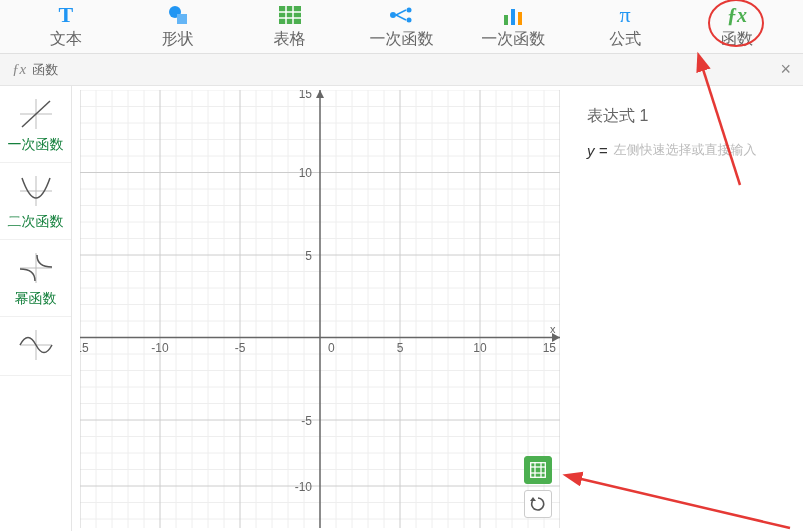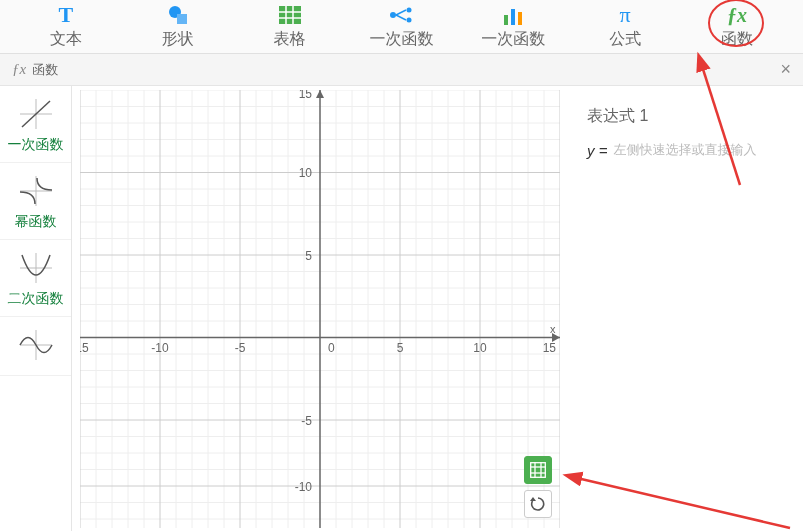--- a/index.html
+++ b/index.html
@@ -130,35 +130,35 @@
             <line x1="6" y1="30" x2="34" y2="4" stroke="#555" stroke-width="1.5"></line>
           </svg>
         </span>
       <span class="label">一次函数</span>
     </div>
     <div class="side-item">
       <span class="icon">
           <svg width="40" height="34" viewBox="0 0 40 34">
             <line x1="20" y1="2" x2="20" y2="32" stroke="#bbb"></line>
             <line x1="4" y1="17" x2="36" y2="17" stroke="#bbb"></line>
+            <path d="M6 4 Q20 44 34 4" fill="none" stroke="#555" stroke-width="1.5"></path>
+          </svg>
+        </span>
+      <span class="label">二次函数</span>
+    </div>
+    <div class="side-item">
+      <span class="icon">
+          <svg width="40" height="34" viewBox="0 0 40 34">
+            <line x1="20" y1="2" x2="20" y2="32" stroke="#bbb"></line>
+            <line x1="4" y1="17" x2="36" y2="17" stroke="#bbb"></line>
             <path d="M21 4 Q21 16 36 16" fill="none" stroke="#555" stroke-width="1.5"></path>
             <path d="M19 30 Q19 18 4 18" fill="none" stroke="#555" stroke-width="1.5"></path>
           </svg>
         </span>
       <span class="label">幂函数</span>
-    </div>
-    <div class="side-item">
-      <span class="icon">
-          <svg width="40" height="34" viewBox="0 0 40 34">
-            <line x1="20" y1="2" x2="20" y2="32" stroke="#bbb"></line>
-            <line x1="4" y1="17" x2="36" y2="17" stroke="#bbb"></line>
-            <path d="M6 4 Q20 44 34 4" fill="none" stroke="#555" stroke-width="1.5"></path>
-          </svg>
-        </span>
-      <span class="label">二次函数</span>
     </div>
     <div class="side-item">
       <span class="icon">
           <svg width="40" height="34" viewBox="0 0 40 34">
             <line x1="20" y1="2" x2="20" y2="32" stroke="#bbb"></line>
             <line x1="4" y1="17" x2="36" y2="17" stroke="#bbb"></line>
             <path d="M4 17 Q12 2 20 17 Q28 32 36 17" fill="none" stroke="#555" stroke-width="1.5"></path>
           </svg>
         </span>
       <span class="label"></span>

